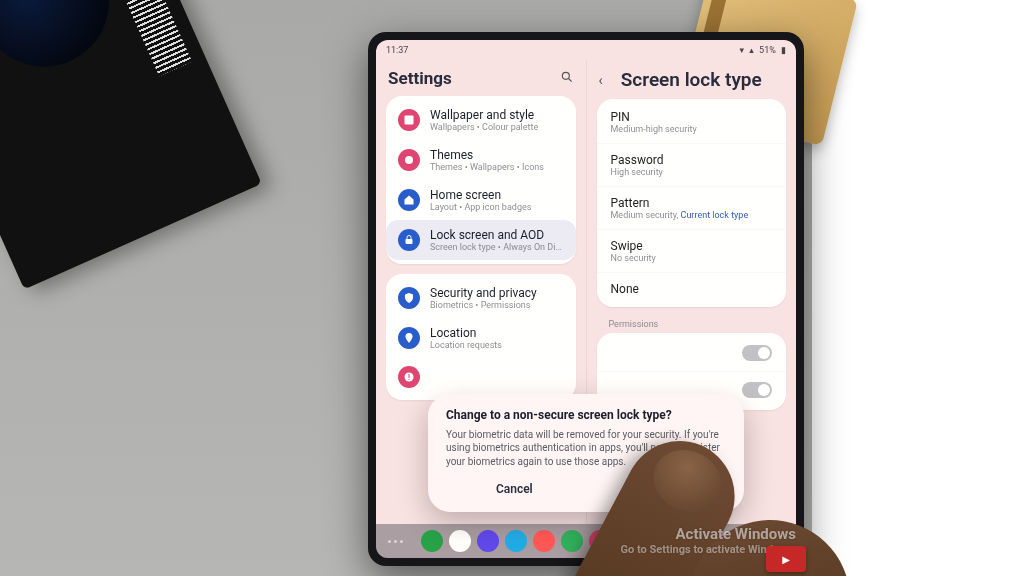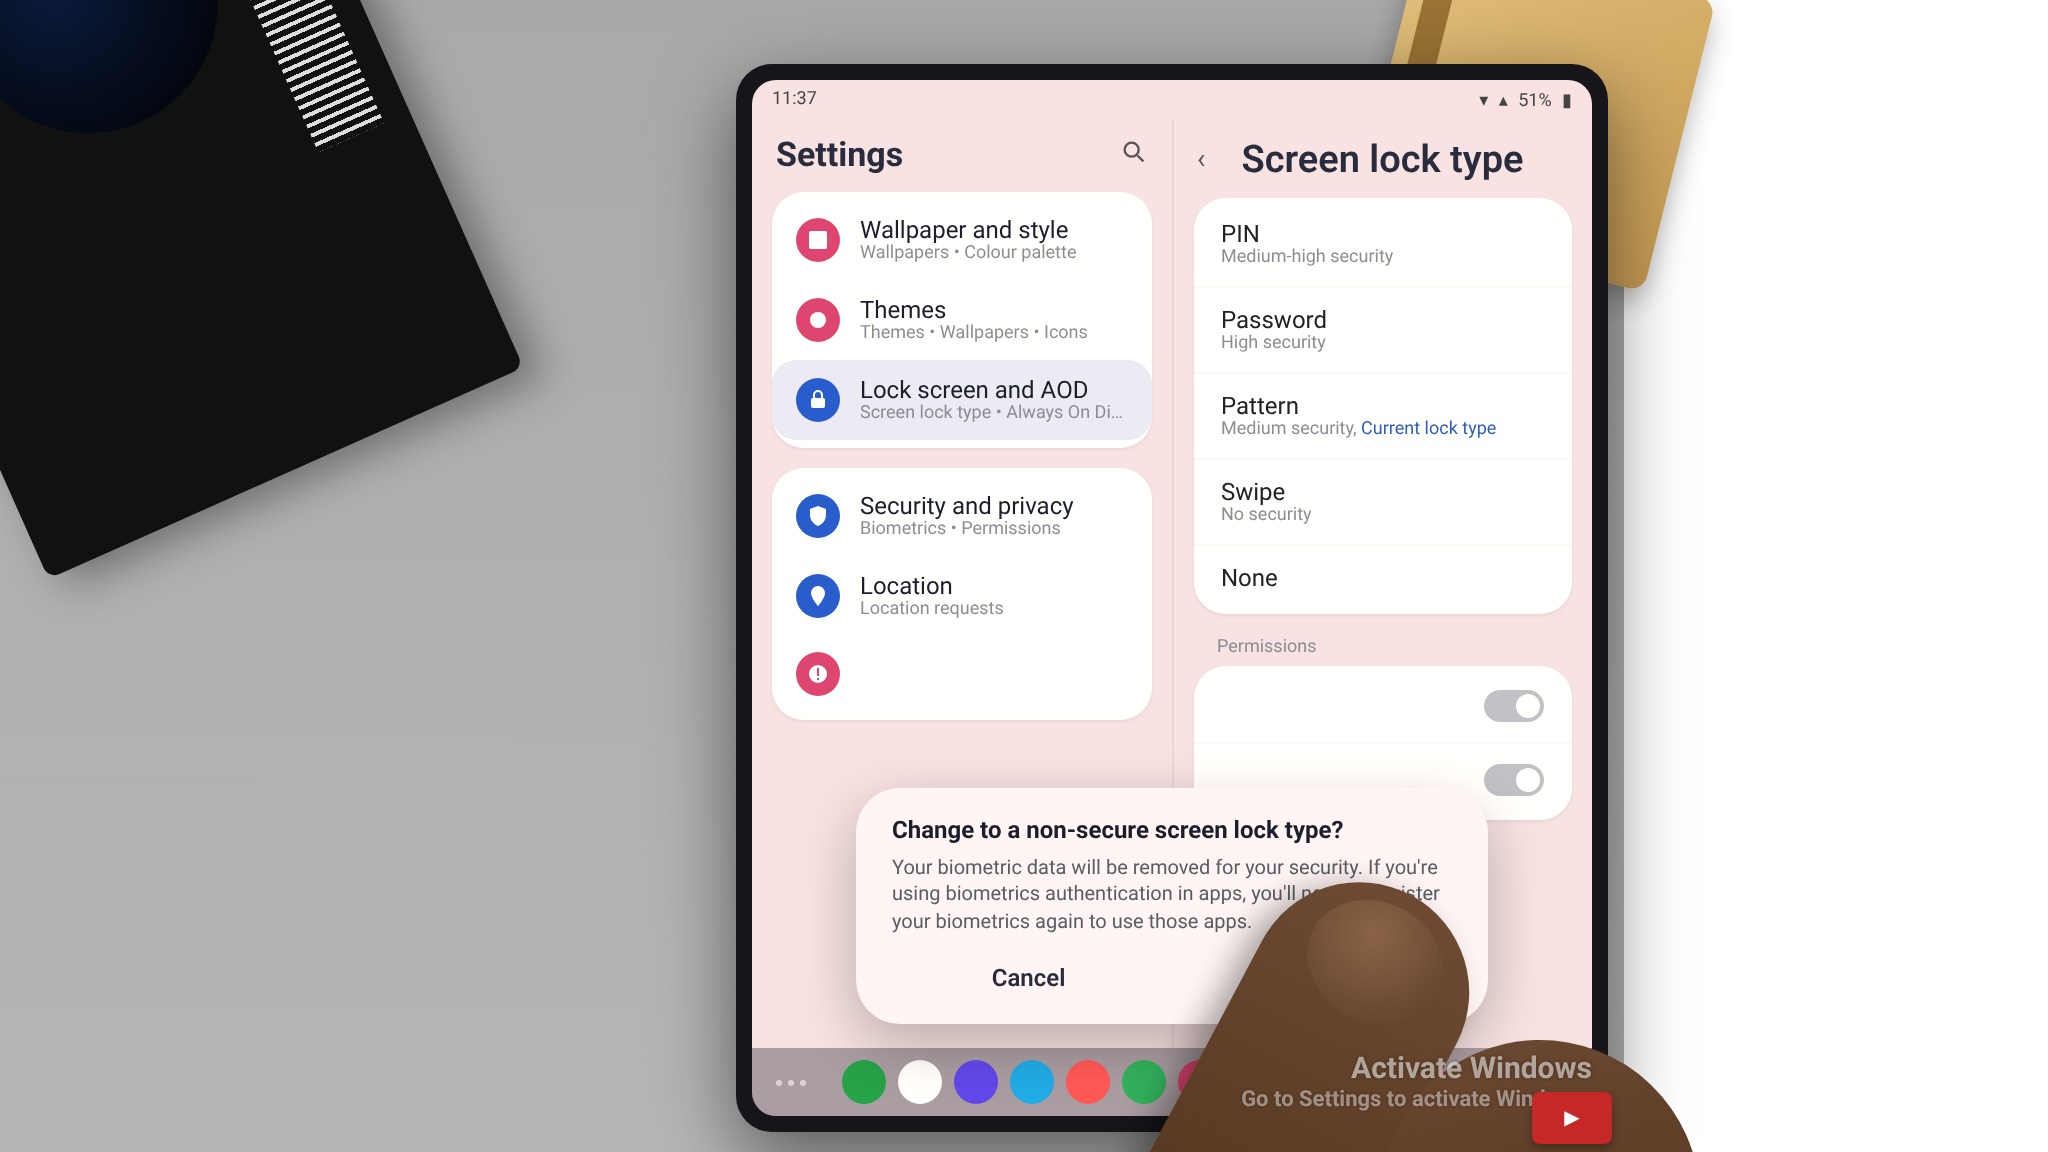--- a/index.html
+++ b/index.html
@@ -124,20 +124,31 @@
                 </div>
                 <div class="row">
                   <span class="ico" style="background:#e2445b">
                     <svg viewBox="0 0 24 24">
                       <circle cx="12" cy="12" r="8"></circle>
                     </svg>
                   </span>
                   <span class="rt">
                     <span class="t">Themes</span>
                     <span class="s">Themes • Wallpapers • Icons</span>
+                  </span>
+                </div>
+                <div class="row">
+                  <span class="ico" style="background:#3b55d9">
+                    <svg viewBox="0 0 24 24">
+                      <path d="M3 11l9-8 9 8v10H3z"></path>
+                    </svg>
+                  </span>
+                  <span class="rt">
+                    <span class="t">Home screen</span>
+                    <span class="s">Layout • App icon badges</span>
                   </span>
                 </div>
                 <div class="row sel">
                   <span class="ico" style="background:#3b55d9">
                     <svg viewBox="0 0 24 24">
                       <rect x="5" y="10" width="14" height="10" rx="2"></rect>
                       <path d="M8 10V7a4 4 0 018 0v3" fill="none" stroke="#fff" stroke-width="2"></path>
                     </svg>
                   </span>
                   <span class="rt">

